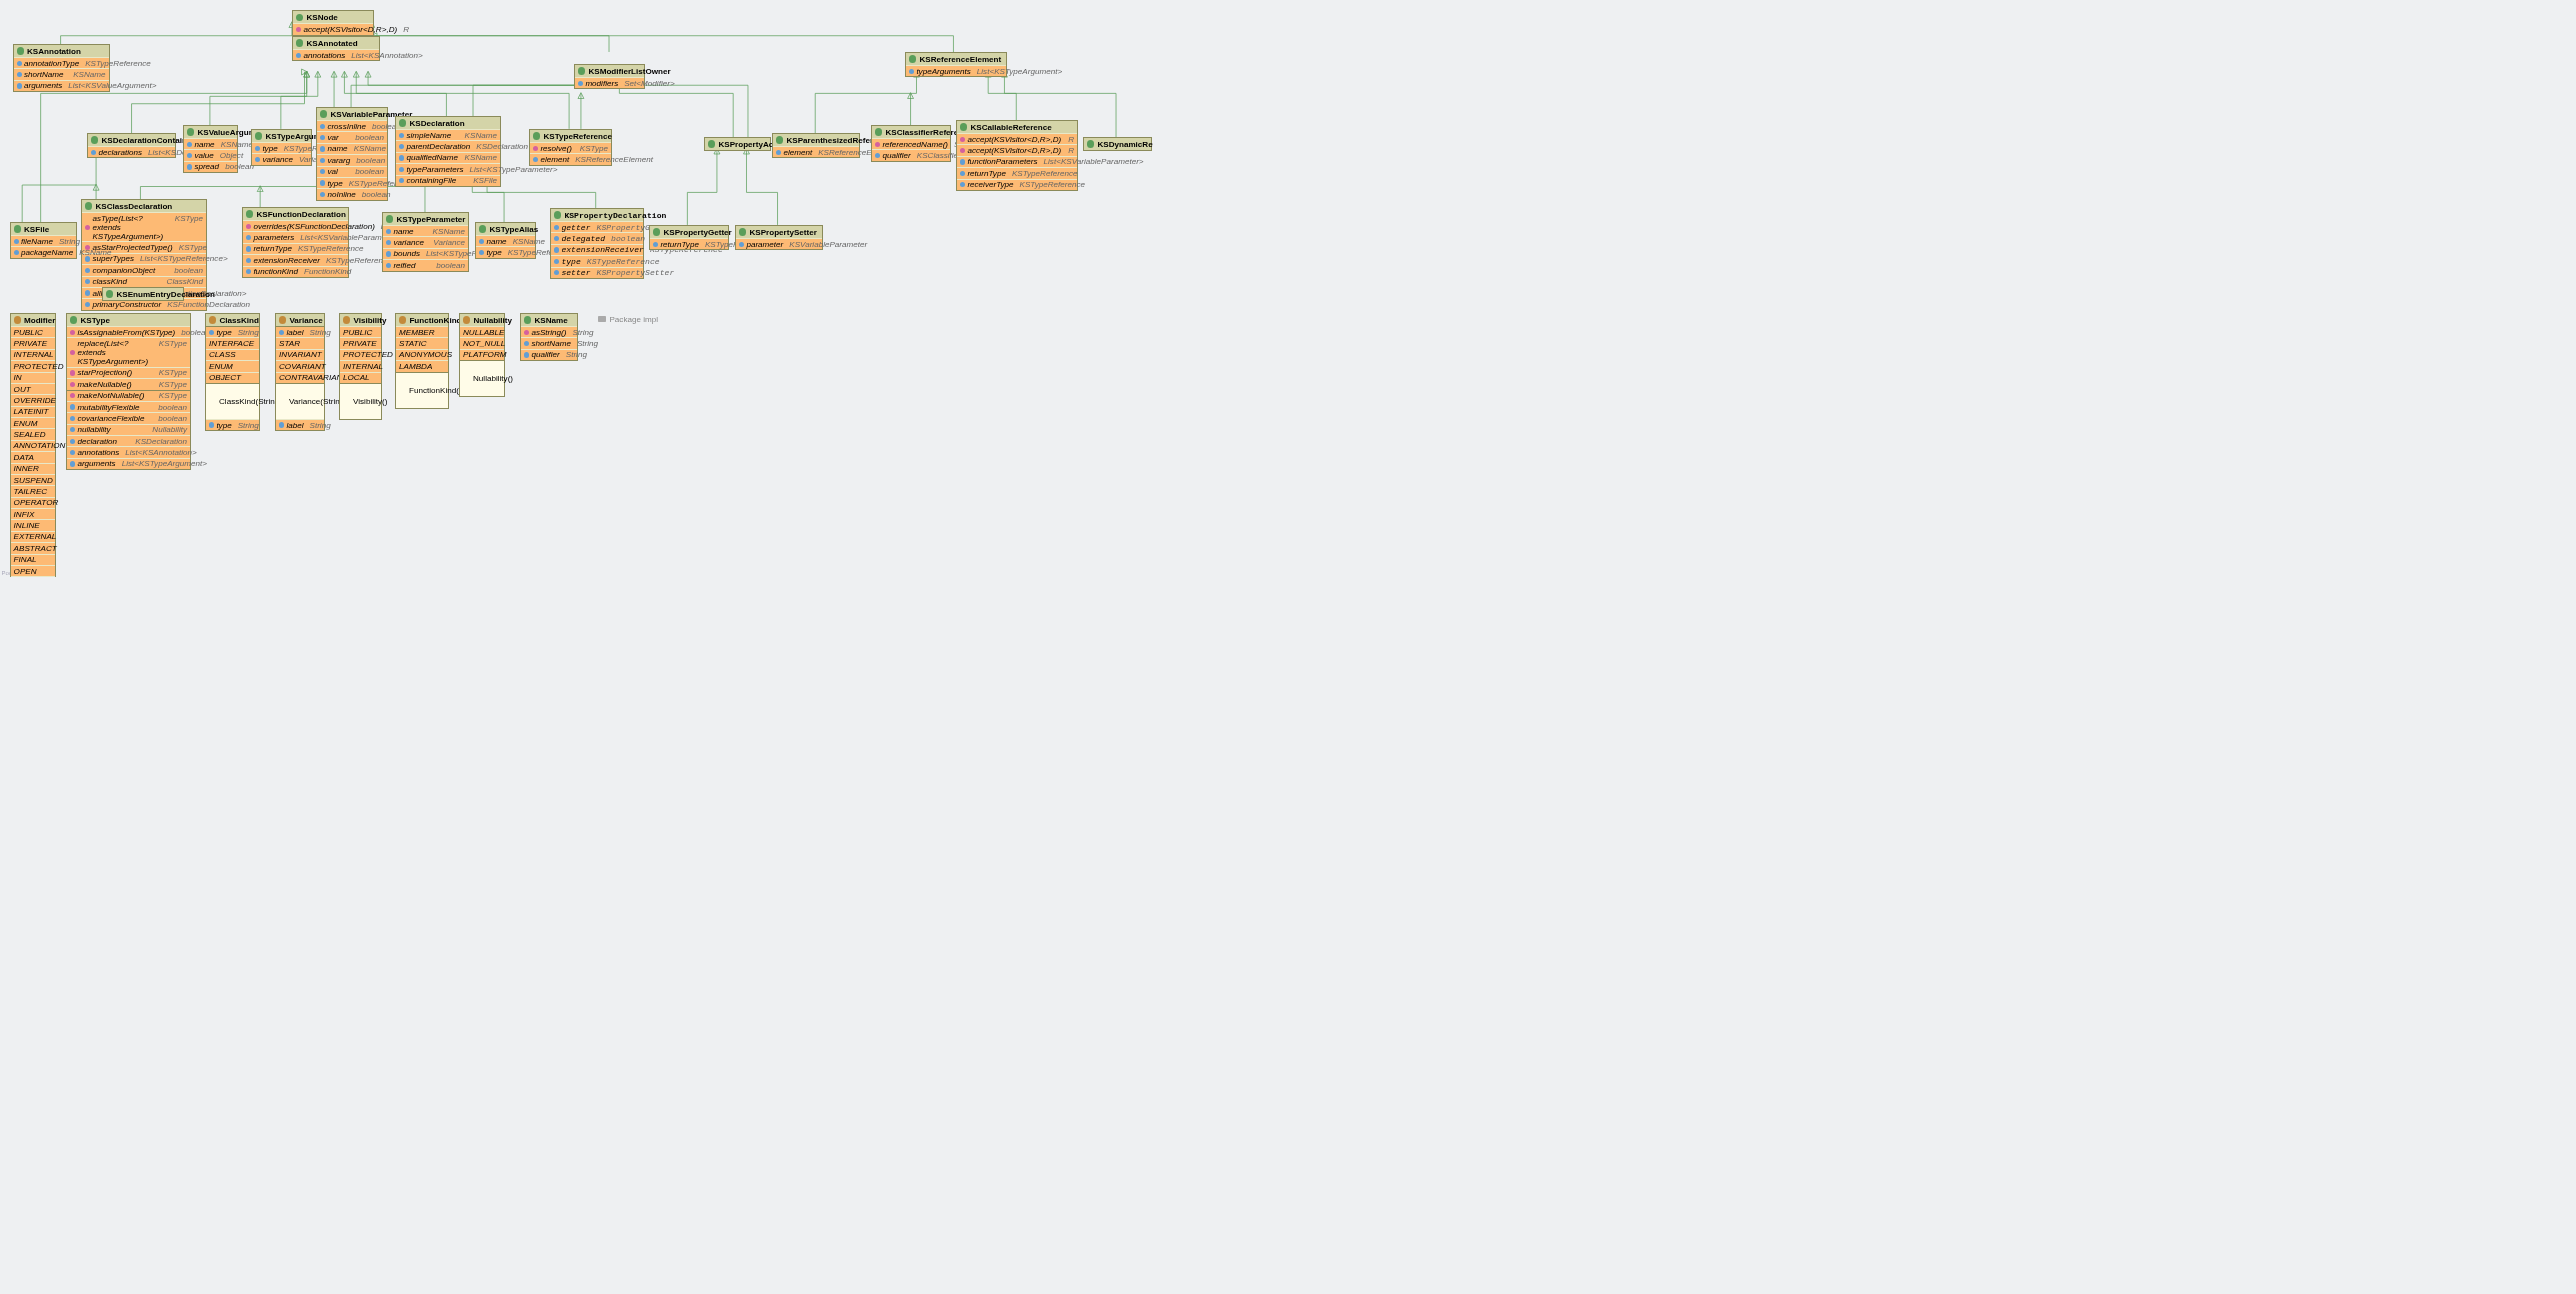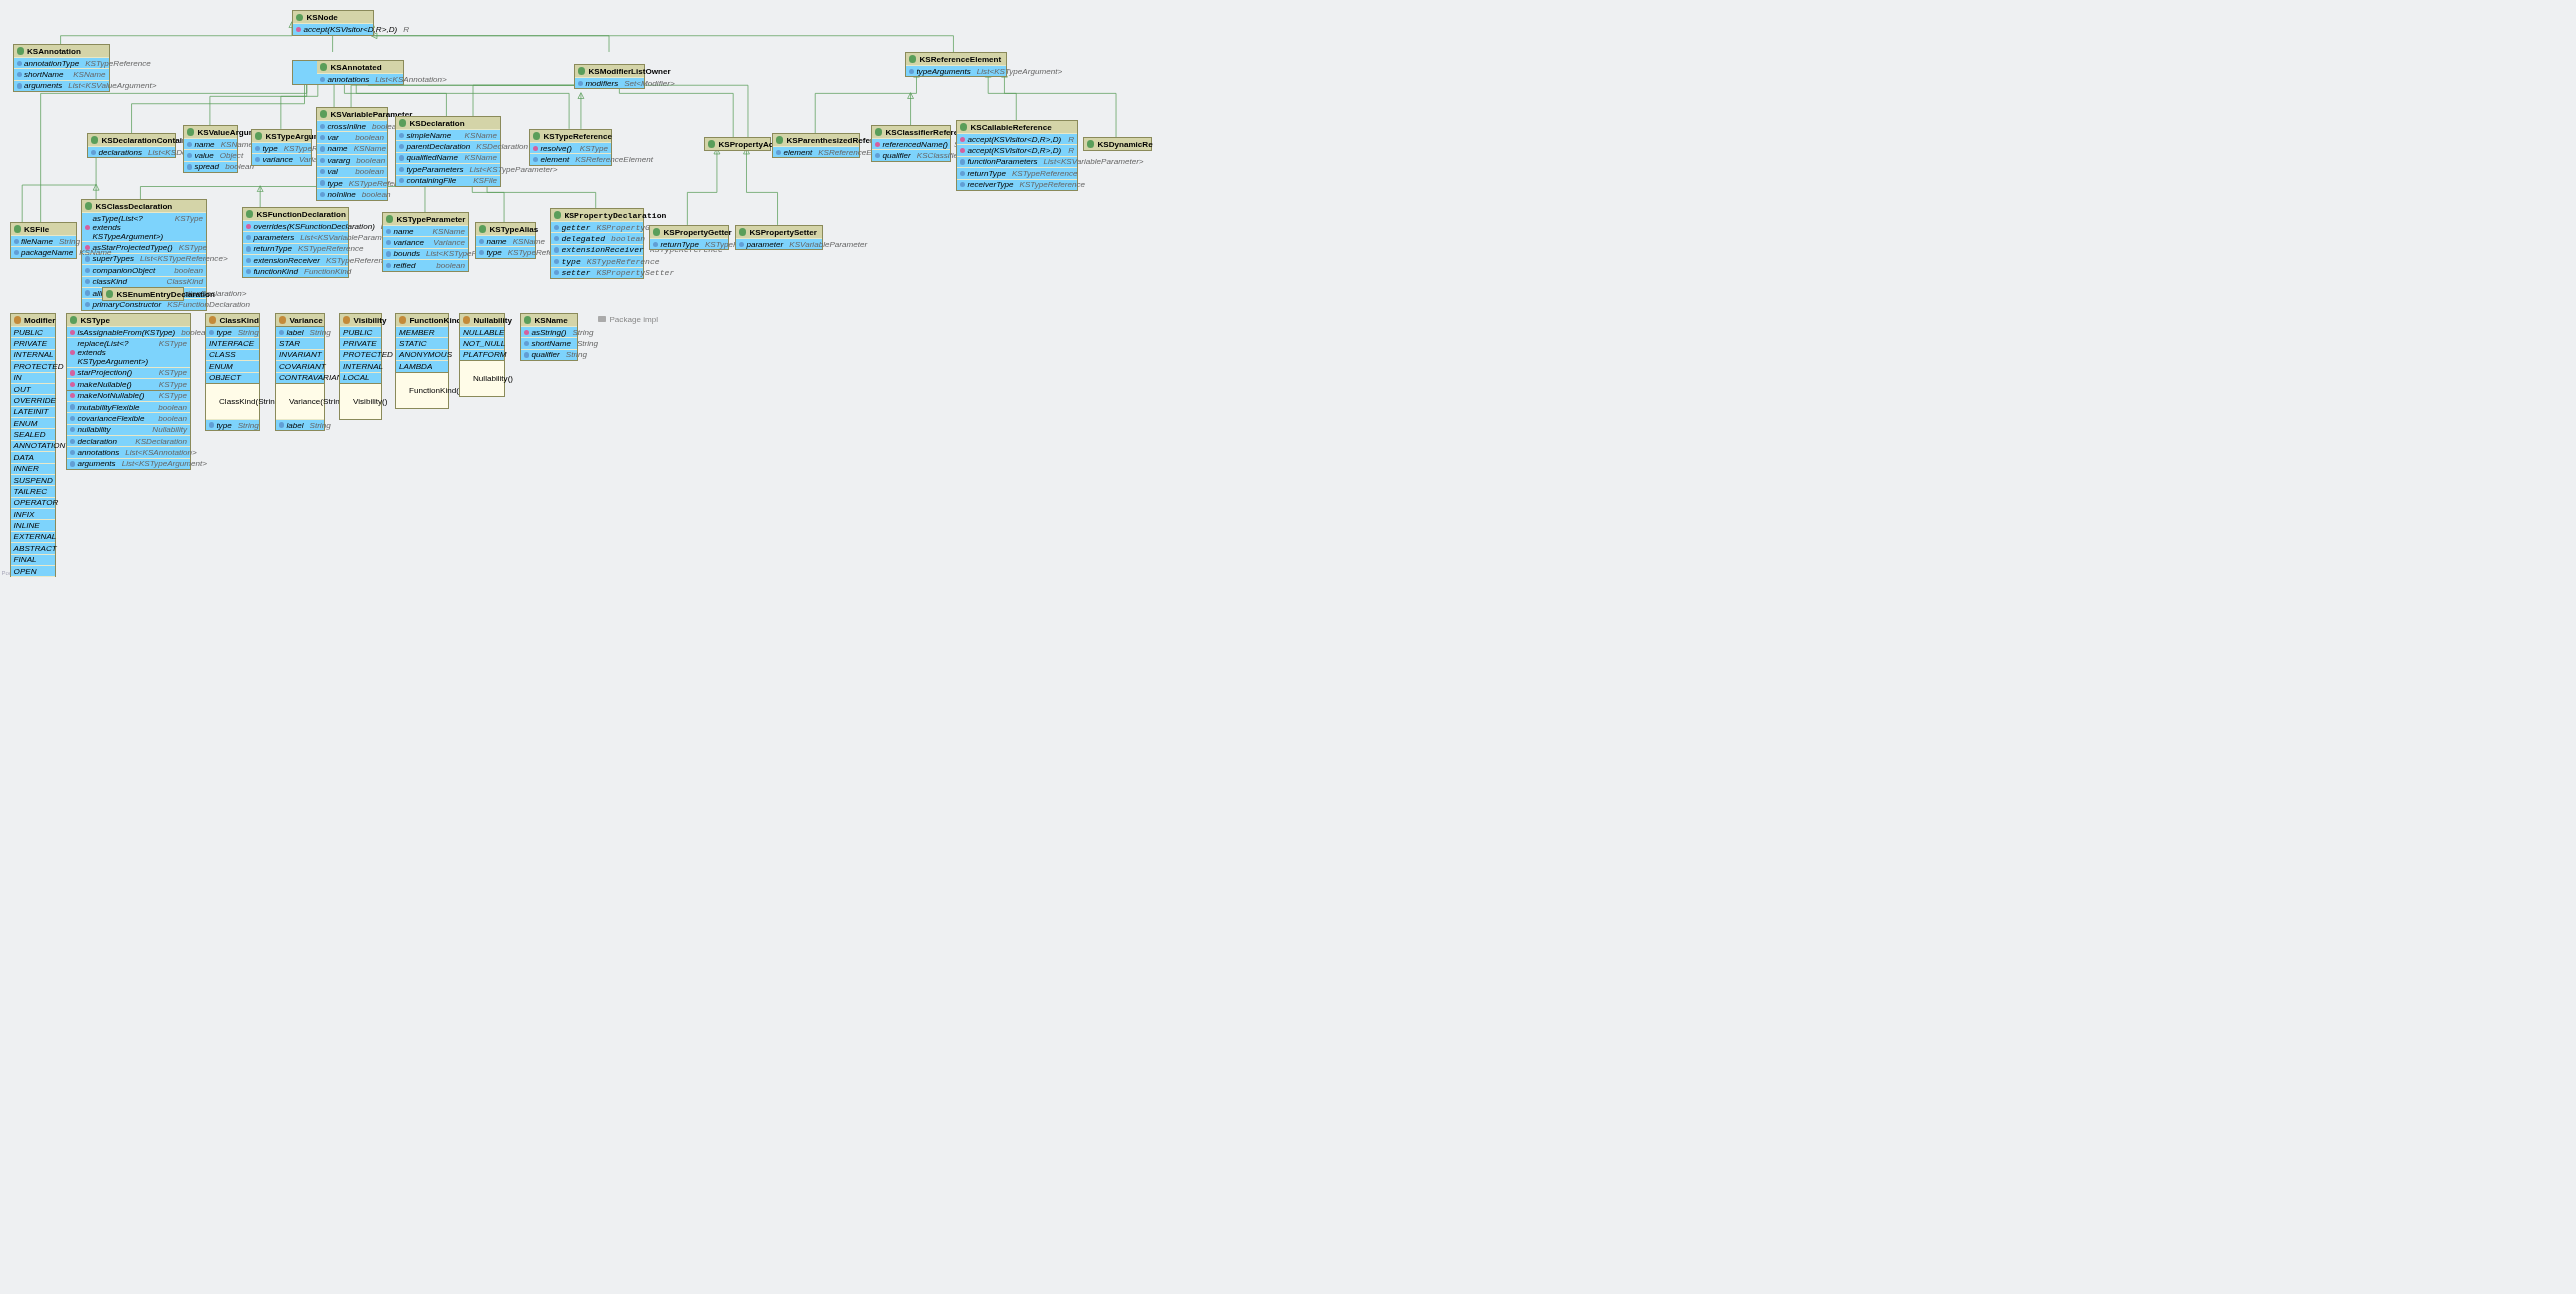--- a/index.html
+++ b/index.html
@@ -1,16 +1,16 @@
 <!DOCTYPE html>
 <html style="font-size:12px"><head>
 <meta charset="utf-8">
 <style>
 body{margin:0;background:#eef0f2;font:8.1px Arial,sans-serif;position:relative;width:1153px;height:577px;overflow:auto}
-.uml{position:absolute;background:#7dd3fc;border:0.7px solid #8a8a5a}
+.uml{position:absolute;background:#fdba74;border:0.7px solid #8a8a5a}
 .hdr{background:#d4d4a8;padding:1.5px 3px;font-weight:bold;display:flex;align-items:center;gap:3px}
 .ico{width:7.4px;height:7.4px;border-radius:50%;background:#5a9e5a;display:inline-block;flex-shrink:0}
 .ico.e{background:#c38a3a}
 .row{padding:0.7px 3px;display:flex;justify-content:space-between;gap:6px;border-top:0.7px solid #e8e8c8;font-style:italic}
 .row:first-child{border-top:none}
 .row .n{display:flex;align-items:center;gap:2.2px}
 .row .t{color:#666}
 .dot{width:5.2px;height:5.2px;border-radius:50%;display:inline-block;flex-shrink:0}
 .dot.m{background:#d4619e}
 .dot.p{background:#619ed4}
@@ -106,21 +106,21 @@
       <span class="t">KSName</span>
     </div>
     <div class="row">
       <span class="n">
         <span class="dot p"></span>
         <span>arguments</span>
       </span>
       <span class="t">List&lt;KSValueArgument&gt;</span>
     </div>
   </div>
-<div class="uml" style="left: 292px; top: 60px; width: 86px; padding-left: 24px;">
+<div class="uml" style="left: 292px; top: 36px; width: 86px;">
     <div class="hdr">
       <span class="ico"></span>
       <span>KSAnnotated</span>
     </div>
     <div class="row">
       <span class="n">
         <span class="dot p"></span>
         <span>annotations</span>
       </span>
       <span class="t">List&lt;KSAnnotation&gt;</span>

